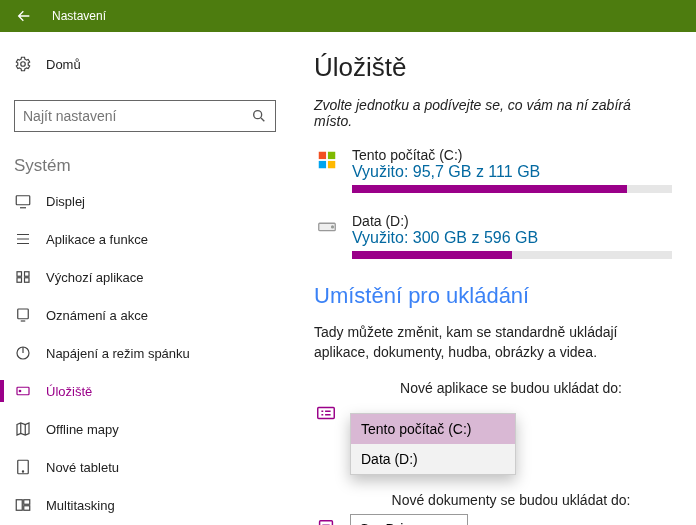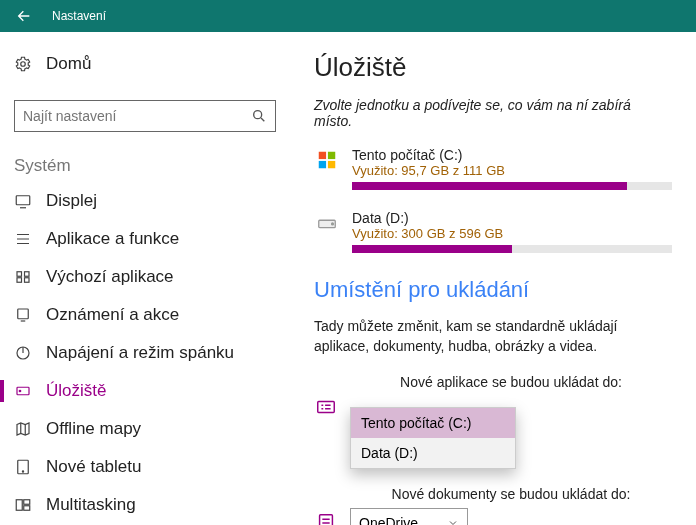--- a/index.html
+++ b/index.html
@@ -1,25 +1,25 @@
 <!DOCTYPE html>
 <html><head>
 <meta charset="utf-8">
 <style>
   * { box-sizing: border-box; margin: 0; padding: 0; font-family: "Segoe UI", sans-serif; }
   body { width: 696px; height: 525px; overflow: hidden; background: #fff; }
 
-  .titlebar { height: 32px; background: #0f766e; display: flex; align-items: center; color: #fff; }
+  .titlebar { height: 32px; background: #4d7c0f; display: flex; align-items: center; color: #fff; }
   .back-btn { width: 48px; height: 32px; display: flex; align-items: center; justify-content: center; cursor: pointer; }
   .back-btn svg { width: 16px; height: 16px; }
   .title { font-size: 12px; padding-left: 4px; }
 
   .body { display: flex; height: calc(525px - 32px); }
   .sidebar { width: 290px; padding: 12px 0 0 0; border-right: none; overflow-y: auto; }
-  .side-row { display: flex; align-items: center; height: 38px; padding: 0 14px; font-size: 17px; color: #222; gap: 14px; cursor: pointer; }
+  .side-row { display: flex; align-items: center; height: 38px; padding: 0 14px; font-size: 13px; color: #222; gap: 14px; cursor: pointer; }
   .side-row.home { height: 40px; }
   .side-row .ico { width: 18px; display:flex; align-items:center; justify-content:center; color:#444; }
   .side-row.selected { color: #9a0089; }
   .side-row.selected .ico { color: #9a0089; }
   .accent-bar { width: 4px; height: 22px; background: #9a0089; position: absolute; left: 0; }
   .side-row { position: relative; }
 
   .search-wrap { padding: 16px 14px 14px 14px; }
   .search { width: 262px; height: 32px; border: 1.5px solid #666; display: flex; align-items: center; padding: 0 8px; }
   .search input { border: none; outline: none; flex: 1; font-size: 14px; color: #555; background: transparent; }
@@ -30,21 +30,21 @@
   .main { flex: 1; padding: 20px 24px 0 24px; overflow-y: auto; }
   h1 { font-size: 26px; font-weight: 400; color: #222; margin-bottom: 14px; }
   h2 { font-size: 22px; font-weight: 400; color: #3b82f6; margin: 24px 0 14px 0; }
   .lead { font-size: 14px; color: #222; margin-bottom: 18px; font-style: italic; }
   .helper { font-size: 14px; color: #222; margin-bottom: 18px; line-height: 1.4; }
 
   .drive { display: flex; gap: 12px; margin-bottom: 20px; }
   .drive .dico { width: 26px; display:flex; align-items:flex-start; justify-content:center; padding-top:2px; color:#666; }
   .drive-info { flex: 1; }
   .drive-name { font-size: 14px; color: #222; }
-  .drive-usage { font-size: 13px; color: #a16207; margin-bottom: 4px; }
+  .drive-usage { font-size: 16px; color: #0369a1; margin-bottom: 4px; }
   .progress { width: 100%; height: 8px; background: #e6e6e6; position: relative; }
   .progress .fill { position: absolute; left: 0; top: 0; bottom: 0; background: #9a0089; }
 
   .field-label { font-size: 14px; margin: 4px 0 6px 36px; color:#222;text-align:center; }
   .save-row { display: flex; align-items: center; gap: 12px; margin-left: 0; }
   .save-row .fico { width: 24px; color: #9a0089; display:flex; justify-content:center; }
   .select-box { border: 1.5px solid #999; height: 30px; min-width: 118px; display:flex; align-items:center; padding: 0 8px; font-size: 14px; gap: 8px; cursor:pointer; background:#fff; }
   .select-box .chev { margin-left: auto; }
 
   

